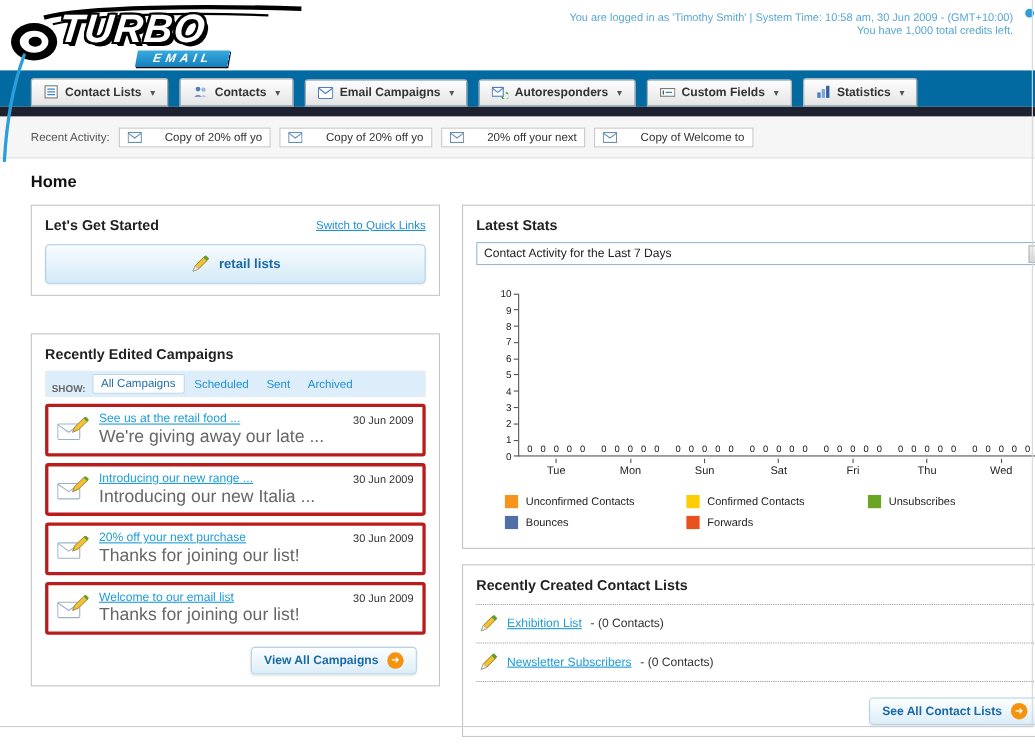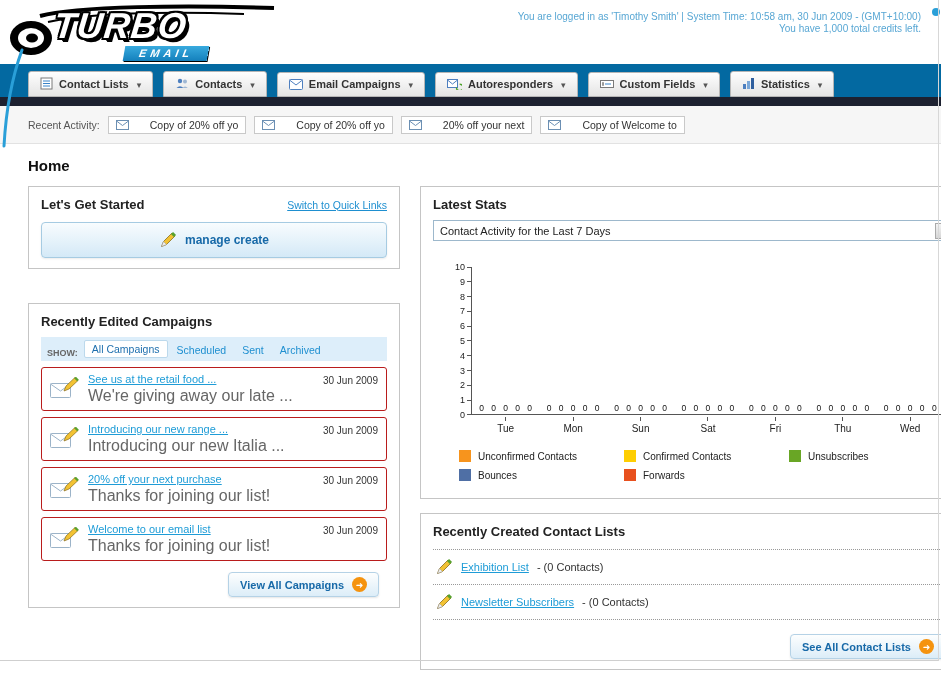--- a/index.html
+++ b/index.html
@@ -76,21 +76,21 @@
     color:#1769a8; font-weight:bold; font-size:12px; cursor:pointer;
     font-family:"Liberation Sans","DejaVu Sans",sans-serif; box-shadow:0 1px 2px rgba(0,0,0,.08); }
 
   
   .camps { margin-top:34px; }
   .filterbar { display:flex; align-items:flex-end; gap:2px; background:#ddeefa; padding:3px 6px;
                margin-top:8px; font-size:10.5px; }
   .show-label { color:#666; font-size:9px; font-weight:bold; margin-right:4px; }
   .filter { color:#1e8fd0; padding:2px 7px; cursor:pointer; text-decoration:none; }
   .filter.active { background:#fff; border:1px solid #bcd9ec; border-radius:2px; color:#1e6fae; }
-  .camp-row { display:flex; gap:8px; border:1px solid #b91c1c; border-radius:3px; padding:5px 8px;
+  .camp-row { display:flex; gap:8px; border:3px solid #b91c1c; border-radius:3px; padding:5px 8px;
               margin-top:6px; align-items:center; min-height:40px; }
   .camp-text { flex:1; }
   .camp-text a { font-size:11px; color:#1e9cd7; text-decoration:underline; cursor:pointer; }
   .camp-sub { font-size:16px; color:#666; margin-top:2px; }
   .camp-date { font-size:10px; color:#333; align-self:flex-start; margin-top:2px; }
   .panel-actions { display:flex; justify-content:flex-end; margin-top:11px; padding-right:8px; }
   .btn-view { display:inline-flex; align-items:center; gap:8px;
     background:linear-gradient(#fdfefe,#dcedf8); border:1px solid #b5d2e6; border-radius:4px;
     padding:4px 11px; color:#1769a8; font-weight:bold; font-size:11px; cursor:pointer;
     font-family:"Liberation Sans","DejaVu Sans",sans-serif; box-shadow:0 1px 2px rgba(0,0,0,.1); }
@@ -262,21 +262,21 @@
             <h2>Let's Get Started</h2>
             <a>Switch to Quick Links</a>
           </div>
           <div class="gs-buttons">
             <button>
               <svg width="18" height="18" viewBox="0 0 18 18">
                   <path d="M2.5 15.5 L4.5 10.5 L13 2 L16 5 L7.5 13.5 Z" fill="#f2c233" stroke="#8a6d1d" stroke-width="0.8"></path>
                   <path d="M2.5 15.5 L4.5 10.5 L7.5 13.5 Z" fill="#efefef" stroke="#999" stroke-width="0.5"></path>
                   <path d="M13 2 L16 5" stroke="#58a12d" stroke-width="3"></path>
                 </svg>
-              <span>manage create</span>
+              <span>retail lists</span>
             </button>
           </div>
         </section>
 
         <section class="panel camps">
           <h2>Recently Edited Campaigns</h2>
           <div class="filterbar">
             <span class="show-label">SHOW:</span>
             <a class="filter active">All Campaigns</a>
             <a class="filter">Scheduled</a>

